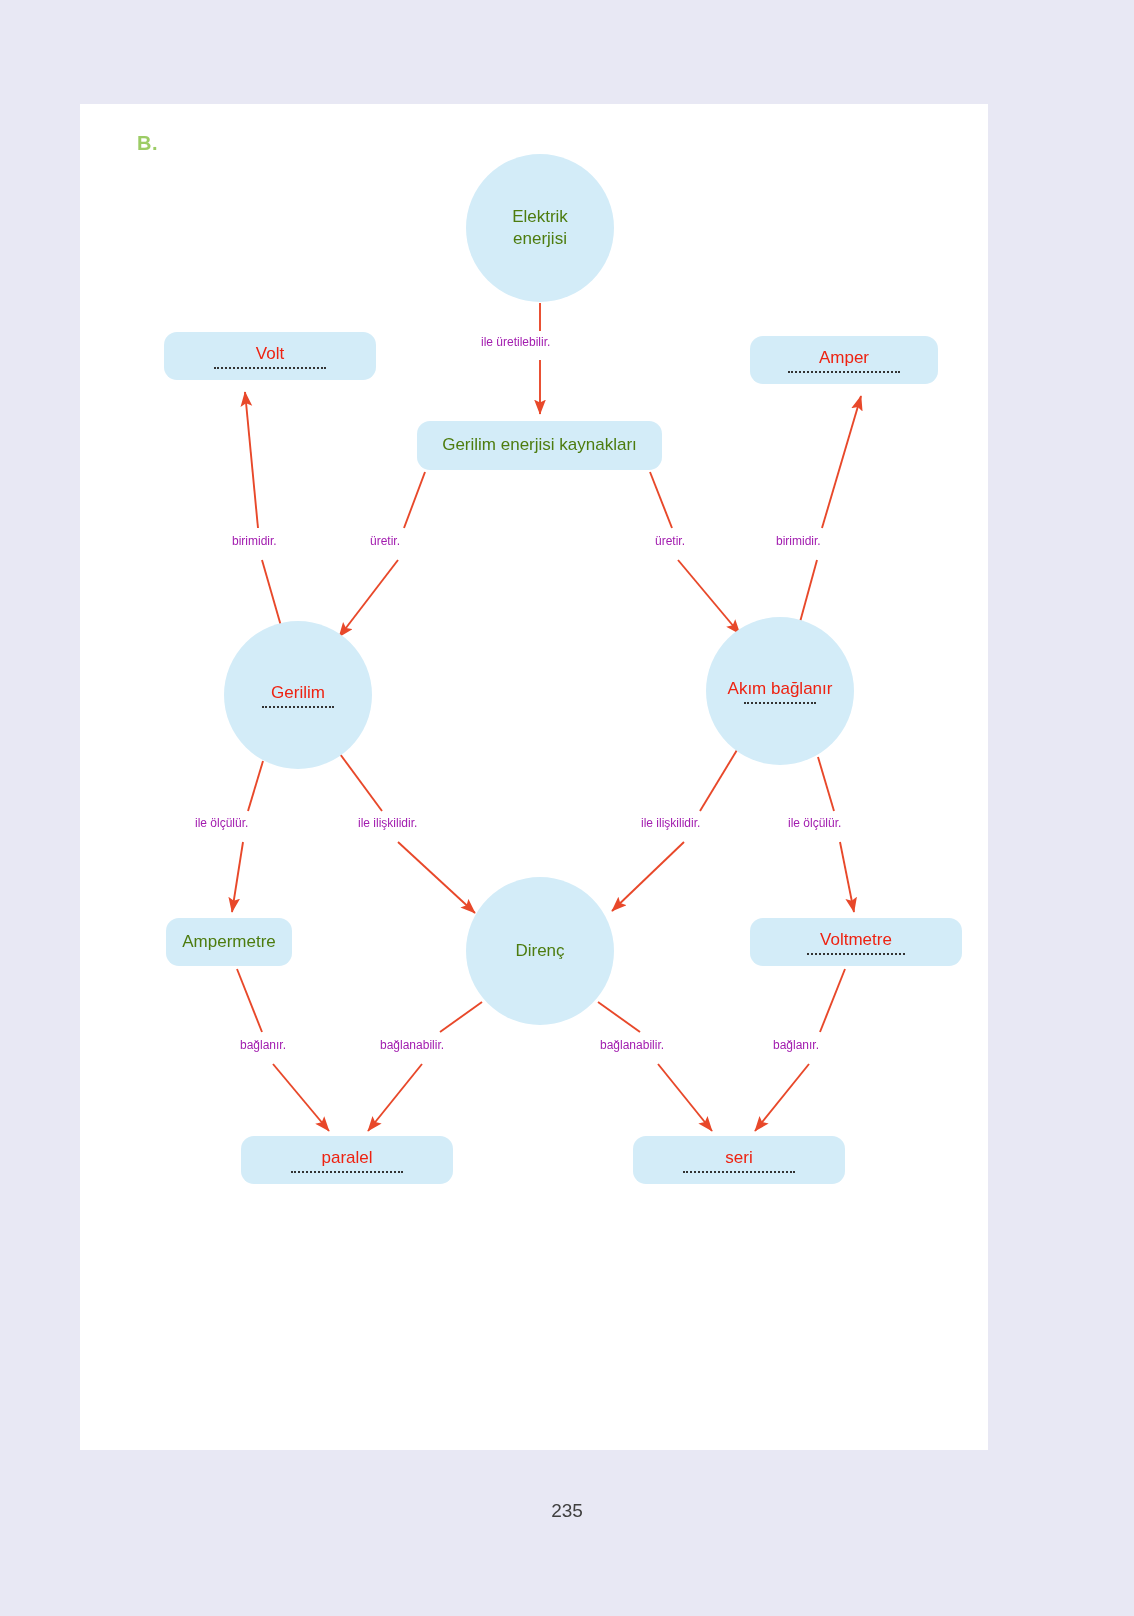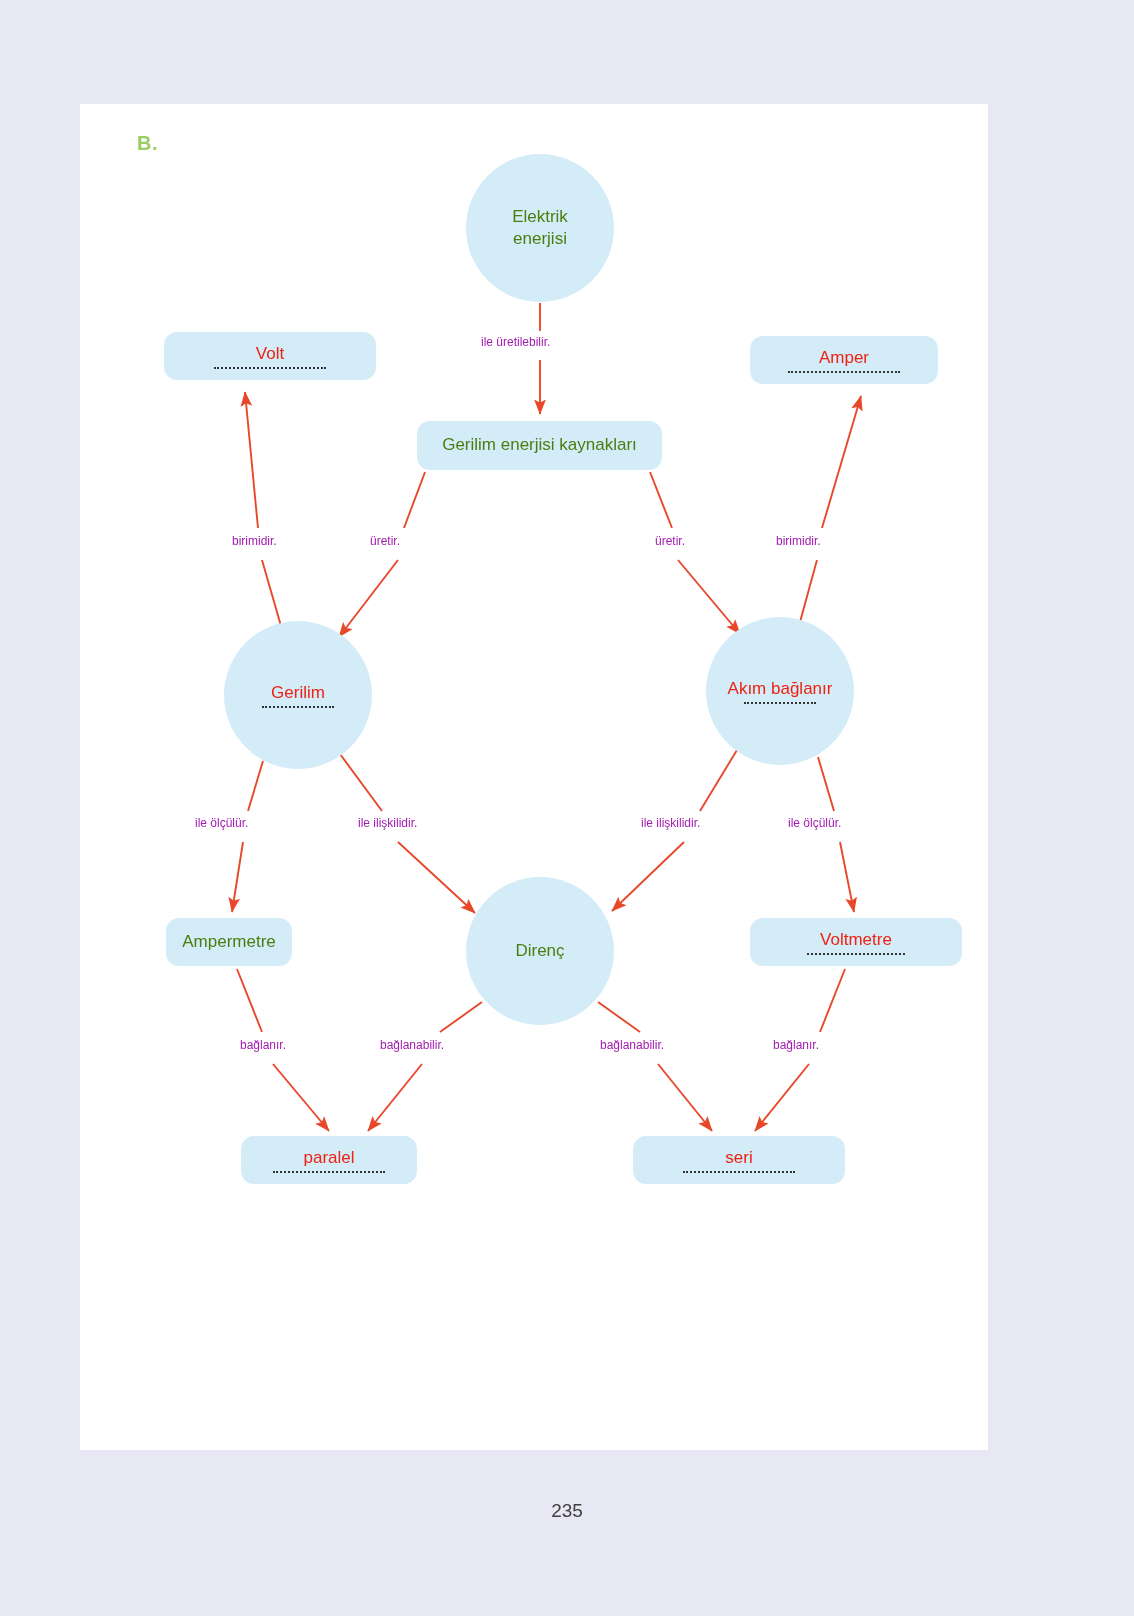--- a/index.html
+++ b/index.html
@@ -72,21 +72,21 @@
   
   #node-elektrik-enerjisi { left: 466px; top: 154px; width: 148px; height: 148px; }
   #node-volt              { left: 164px; top: 332px; width: 212px; height: 48px; }
   #node-amper             { left: 750px; top: 336px; width: 188px; height: 48px; }
   #node-kaynaklar         { left: 417px; top: 421px; width: 245px; height: 49px; }
   #node-gerilim           { left: 224px; top: 621px; width: 148px; height: 148px; }
   #node-akim-siddeti      { left: 706px; top: 617px; width: 148px; height: 148px; }
   #node-voltmetre         { left: 166px; top: 918px; width: 126px; height: 48px; }
   #node-direnc            { left: 466px; top: 877px; width: 148px; height: 148px; }
   #node-ampermetre        { left: 750px; top: 918px; width: 212px; height: 48px; }
-  #node-paralel           { left: 241px; top: 1136px; width: 176px; height: 48px; }
+  #node-paralel           { left: 241px; top: 1136px; width: 212px; height: 48px; }
   #node-seri              { left: 633px; top: 1136px; width: 212px; height: 48px; }
   
   .edge-label {
     position: absolute;
     font-size: 12px;
     color: #a21caf;
     white-space: nowrap;
     background: #ffffff;
     padding: 0 4px;
   }

